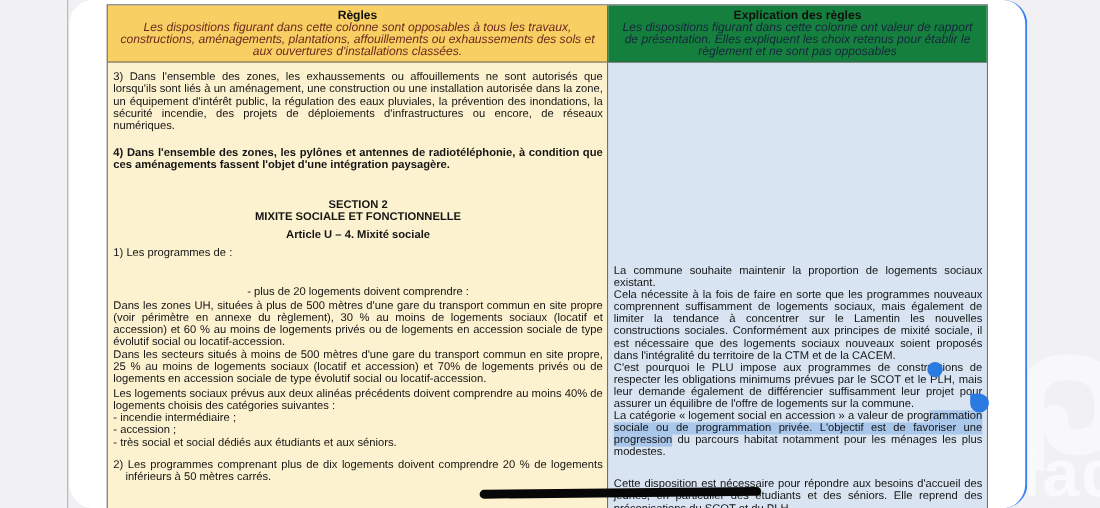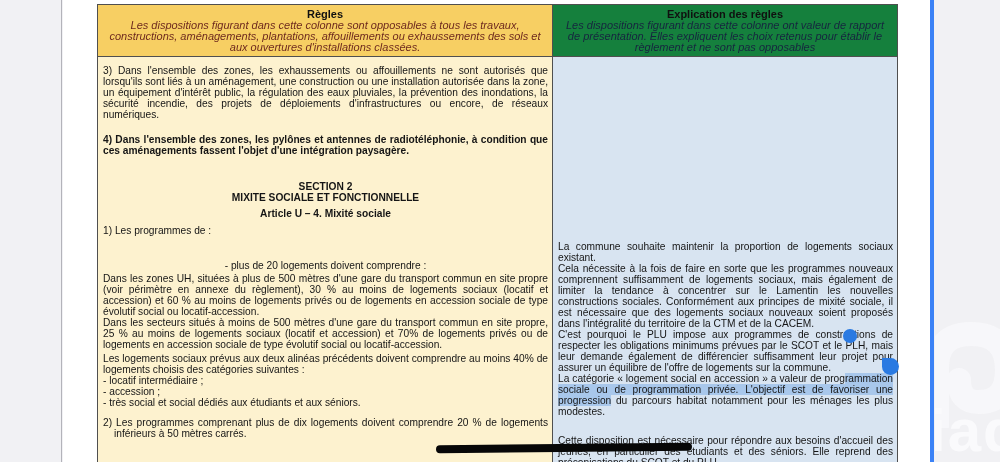--- a/index.html
+++ b/index.html
@@ -4,21 +4,21 @@
 <style>
   * { margin:0; padding:0; box-sizing:border-box; }
   html,body { background:#e9e9ee; }
   .stage {
     position:relative; width:1000px; height:462px; overflow:hidden;
     background:#f1f1f4; font-family:"Liberation Sans", sans-serif;
   }
   .gutter-line { position:absolute; left:61px; top:0; width:1px; height:462px; background:#b3b3ba; }
   .page {
     position:absolute; left:63px; top:0; width:871px; height:462px;
-    background:#ffffff; border-right:4px solid #3b82f6;
+    background:#ffffff; border-right:2px solid #3b82f6;border-radius:22px;
   }
   .doc {
     position:absolute; left:34px; top:4px; width:801px;
     display:grid; grid-template-columns:455px 344px;
     border:1px solid #4f4f4f;
   }
   .hdr { text-align:center; padding:3px 8px 4px; border-bottom:1px solid #4f4f4f; }
   .hdr-rules { background:#f7cf63; border-right:1px solid #4f4f4f; }
   .hdr-expl  { background:#15803d; }
   .hdr-title { font-weight:bold; font-size:11px; color:#101010; line-height:12px; }
@@ -95,21 +95,21 @@
         <p class="p b0">3) Dans l'ensemble des zones, les exhaussements ou affouillements ne sont autorisés que lorsqu'ils sont liés à un aménagement, une construction ou une installation autorisée dans la zone, un équipement d'intérêt public, la régulation des eaux pluviales, la prévention des inondations, la sécurité incendie, des projets de déploiements d'infrastructures ou encore, de réseaux numériques.</p>
         <p class="p b1">4) Dans l'ensemble des zones, les pylônes et antennes de radiotéléphonie, à condition que ces aménagements fassent l'objet d'une intégration paysagère.</p>
         <p class="hc b2">SECTION 2</p>
         <p class="hc b3">MIXITE SOCIALE ET FONCTIONNELLE</p>
         <p class="hc b4">Article U – 4. Mixité sociale</p>
         <p class="li b5">1) Les programmes de :</p>
         <p class="b6">- plus de 20 logements doivent comprendre :</p>
         <p class="p b7">Dans les zones UH, situées à plus de 500 mètres d'une gare du transport commun en site propre (voir périmètre en annexe du règlement), 30 % au moins de logements sociaux (locatif et accession) et 60 % au moins de logements privés ou de logements en accession sociale de type évolutif social ou locatif-accession.</p>
         <p class="p b9">Dans les secteurs situés à moins de 500 mètres d'une gare du transport commun en site propre, 25 % au moins de logements sociaux (locatif et accession) et 70% de logements privés ou de logements en accession sociale de type évolutif social ou locatif-accession.</p>
         <p class="p b10">Les logements sociaux prévus aux deux alinéas précédents doivent comprendre au moins 40% de logements choisis des catégories suivantes :</p>
-        <p class="li">- locatif intermédiaire ;</p>
+        <p class="li">- incendie intermédiaire ;</p>
         <p class="li">- accession ;</p>
         <p class="li">- très social et social dédiés aux étudiants et aux séniors.</p>
         <p class="p b14">2) Les programmes comprenant plus de dix logements doivent comprendre 20 % de logements inférieurs à 50 mètres carrés.</p>
 
       </div>
 
       <div class="cell cell-expl">
         <p class="rp">La commune souhaite maintenir la proportion de logements sociaux existant.</p>
         <p class="rp">Cela nécessite à la fois de faire en sorte que les programmes nouveaux comprennent suffisamment de logements sociaux, mais également de limiter la tendance à concentrer sur le Lamentin les nouvelles constructions sociales. Conformément aux principes de mixité sociale, il est nécessaire que des logements sociaux nouveaux soient proposés dans l'intégralité du territoire de la CTM et de la CACEM.</p>
         <p class="rp">C'est pourquoi le PLU impose aux programmes de constructions de respecter les obligations minimums prévues par le SCOT et le PLH, mais leur demande également de différencier suffisamment leur projet pour assurer un équilibre de l'offre de logements sur la commune.</p>

